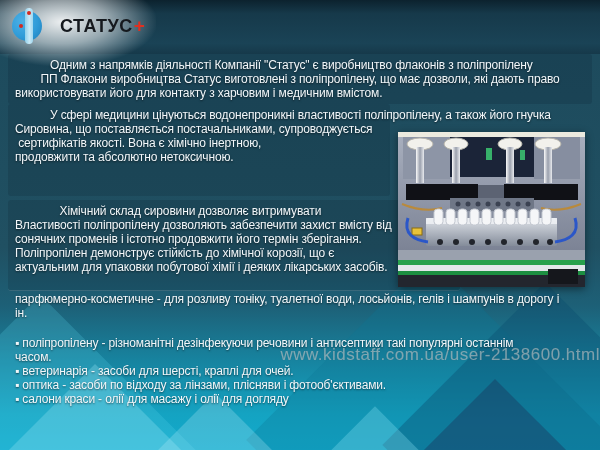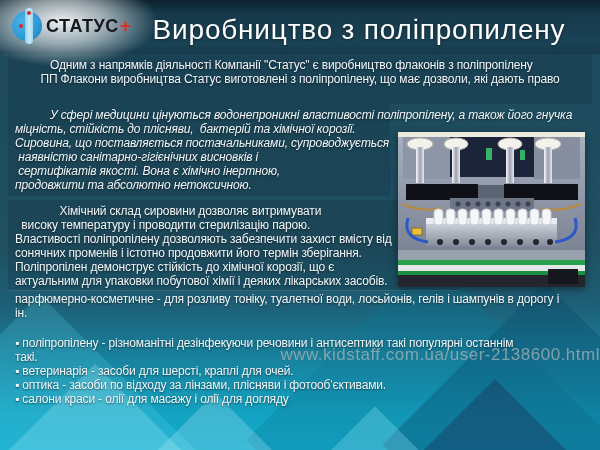--- a/index.html
+++ b/index.html
@@ -21,21 +21,21 @@
   .d7{width:90px;height:90px;left:330px;top:425px;background:rgba(140,230,245,.30);}
   
   .header{
     position:absolute;left:0;top:0;width:600px;height:54px;z-index:3;
     background:linear-gradient(180deg,#0c222e 0%,#16394a 25%,#1a4356 80%,#16394a 100%);
   }
   .logo-glow{
     position:absolute;left:-14px;top:-14px;width:170px;height:80px;
     background:radial-gradient(ellipse at 45% 45%,rgba(255,255,255,.92) 0%,rgba(255,255,255,.55) 35%,rgba(255,255,255,0) 72%);
   }
-  .logo{position:absolute;left:12px;top:8px;display:flex;align-items:center;gap:0;}
+  .logo{position:absolute;left:12px;top:8px;display:flex;align-items:center;gap:14px;}
   .logo-icon{position:relative;width:34px;height:36px;}
   .logo-circle{position:absolute;left:0;top:3px;width:30px;height:30px;border-radius:50%;
     background:radial-gradient(circle at 35% 35%,#4db1e6 0%,#2f9bd8 55%,#1d7cb8 100%);}
   .logo-bar{position:absolute;left:13px;top:0;width:8px;height:36px;border-radius:4px;
     background:linear-gradient(90deg,#8fd0ec,#c9e9f7 55%,#9ed6ee);}
   .logo-dot1{position:absolute;left:15px;top:3px;width:4px;height:4px;border-radius:50%;background:#d42a20;}
   .logo-dot2{position:absolute;left:7px;top:16px;width:4px;height:4px;border-radius:50%;background:#d42a20;}
   .logo-text{font-size:18px;font-weight:bold;letter-spacing:.5px;color:#15191e;}
   .logo-plus{color:#e03020;font-size:19px;font-weight:bold;margin-left:1px;}
   .title{
@@ -47,21 +47,21 @@
   
   .veil{position:absolute;background:rgba(4,18,32,.15);border-radius:3px;z-index:1;}
   .veil1{left:8px;top:54px;width:584px;height:50px;}
   .veil2{left:8px;top:104px;width:382px;height:92px;}
   .veil3{left:8px;top:200px;width:452px;height:90px;border-bottom:1px solid rgba(255,255,255,.14);}
   
   .tb{position:absolute;left:15px;z-index:4;}
   .tb .tl{white-space:pre;height:14px;line-height:14px;font-size:12px;letter-spacing:-0.15px;
     color:#f2f7fa;text-shadow:0 1px 2px rgba(0,0,0,.55);}
   .p1{top:58px;width:585px;}
-  .p2{top:108px;width:585px;font-style:italic;}
+  .p2{top:108px;width:585px;}
   .p3{top:204px;width:460px;}
   .p4{top:292px;width:585px;}
   .p5{top:336px;width:585px;}
   
   .watermark{
     position:absolute;left:0;top:345px;width:600px;text-align:right;z-index:5;
     font-size:17px;letter-spacing:.5px;color:rgba(228,232,236,.45);
     text-shadow:0 0 1px rgba(90,90,90,.4);
   }
   
@@ -95,49 +95,46 @@
     <div class="logo">
       <div class="logo-icon">
         <div class="logo-circle"></div>
         <div class="logo-bar"></div>
         <div class="logo-dot1"></div>
         <div class="logo-dot2"></div>
       </div>
       <div><span class="logo-text">СТАТУС</span><span class="logo-plus">+</span></div>
     </div>
   </div>
-  <div class="title">Виробництво з поліпропилену</div>
 
   <div class="tb p1">
       <div class="tl">           Одним з напрямків діяльності Компанії "Статус" є виробництво флаконів з поліпропілену</div>
       <div class="tl">        ПП Флакони виробництва Статус виготовлені з поліпропілену, що має дозволи, які дають право</div>
+      <div class="tl">використовувати його для контакту з харчовим і медичним вмістом.</div>
     </div>
   <div class="tb p2">
       <div class="tl">           У сфері медицини цінуються водонепроникні властивості поліпропілену, а також його гнучка</div>
-      <div class="tl">міцність, стійкість до плісняви,  бактерій та хімічної корозії.</div>
       <div class="tl">Сировина, що поставляється постачальниками, супроводжується</div>
-      <div class="tl"> наявністю санітарно-гігієнічних висновків і</div>
       <div class="tl"> сертифікатів якості. Вона є хімічно інертною,</div>
       <div class="tl">продовжити та абсолютно нетоксичною.</div>
     </div>
   <div class="tb p3">
       <div class="tl">              Хімічний склад сировини дозволяє витримувати</div>
-      <div class="tl">  високу температуру і проводити стерилізацію парою.</div>
       <div class="tl">Властивості поліпропілену дозволяють забезпечити захист вмісту від</div>
       <div class="tl">сонячних променів і істотно продовжити його термін зберігання.</div>
       <div class="tl">Поліпропілен демонструє стійкість до хімічної корозії, що є</div>
       <div class="tl">актуальним для упаковки побутової хімії і деяких лікарських засобів.</div>
     </div>
   <div class="tb p4">
       <div class="tl">парфюмерно-косметичне - для розливу тоніку, туалетної води, лосьйонів, гелів і шампунів в дорогу і</div>
       <div class="tl">ін.</div>
     </div>
   <div class="tb p5">
       <div class="tl">▪ поліпропілену - різноманітні дезінфекуючи речовини і антисептики такі популярні останнім</div>
-      <div class="tl">такі.</div>
+      <div class="tl">часом.</div>
       <div class="tl">▪ ветеринарія - засоби для шерсті, краплі для очей.</div>
       <div class="tl">▪ оптика - засоби по відходу за лінзами, плісняви і фотооб'єктивами.</div>
       <div class="tl">▪ салони краси - олії для масажу і олії для догляду</div>
     </div>
 
   <div class="watermark">www.kidstaff.com.ua/user-2138600.html</div>
 
   <div class="photo">
     <svg width="187" height="155" viewBox="0 0 187 155" xmlns="http://www.w3.org/2000/svg">
       <defs>

